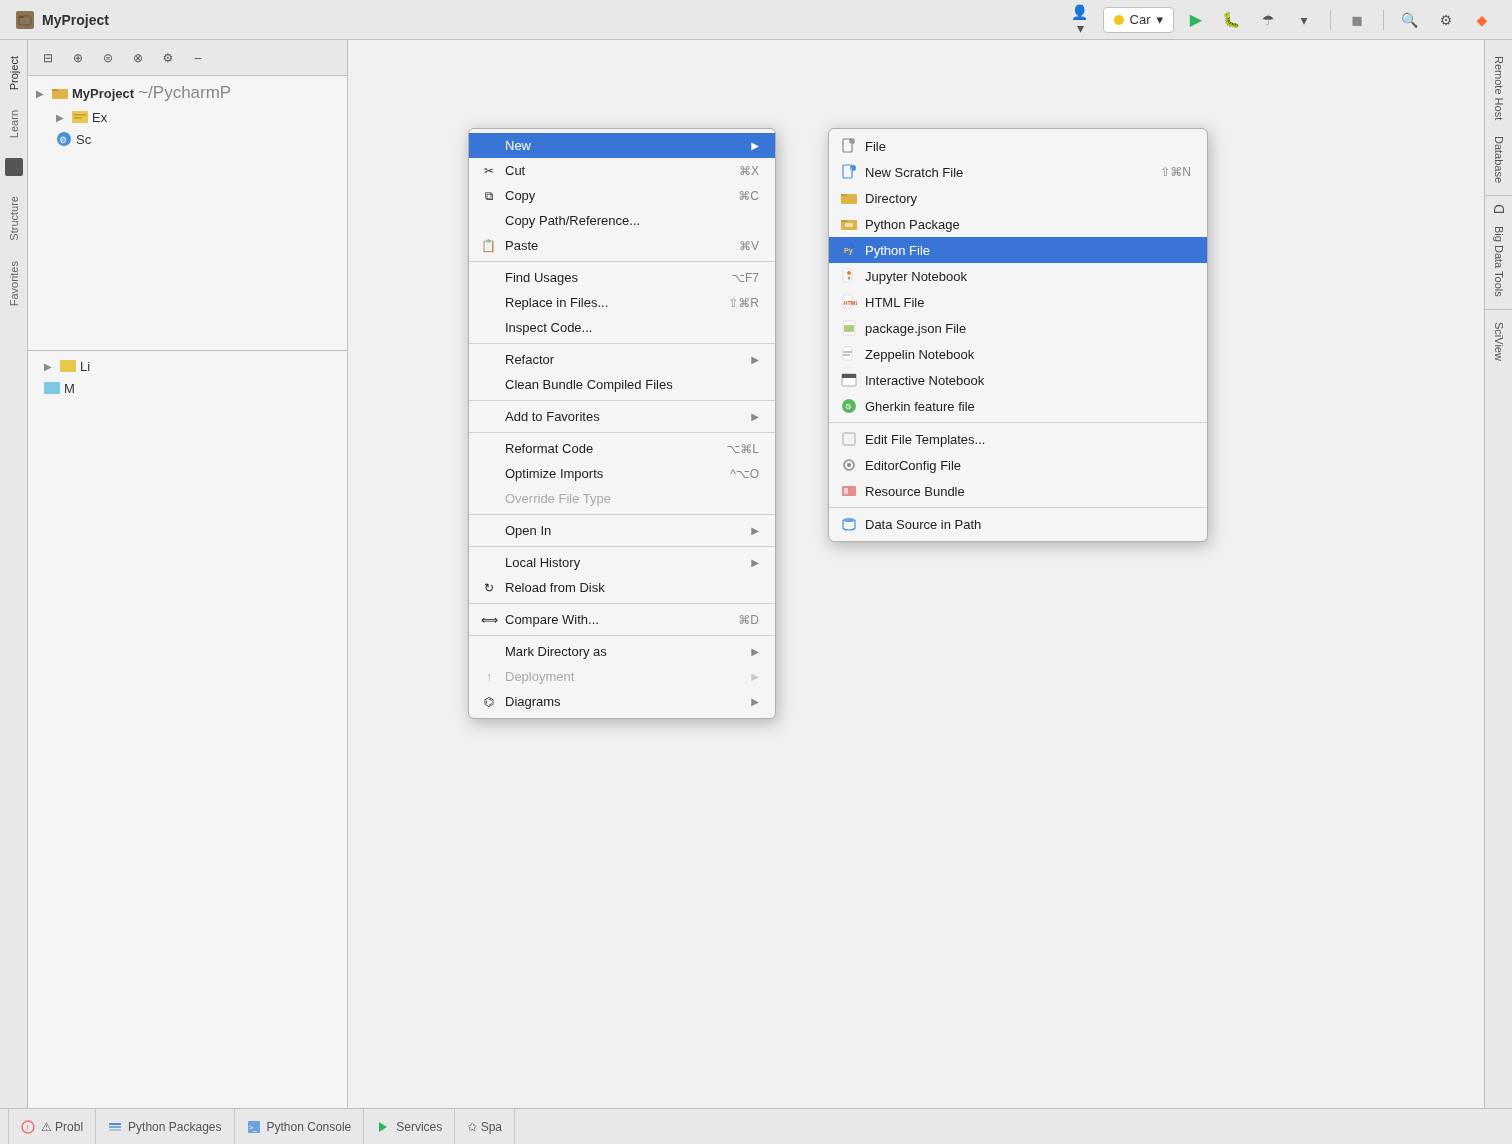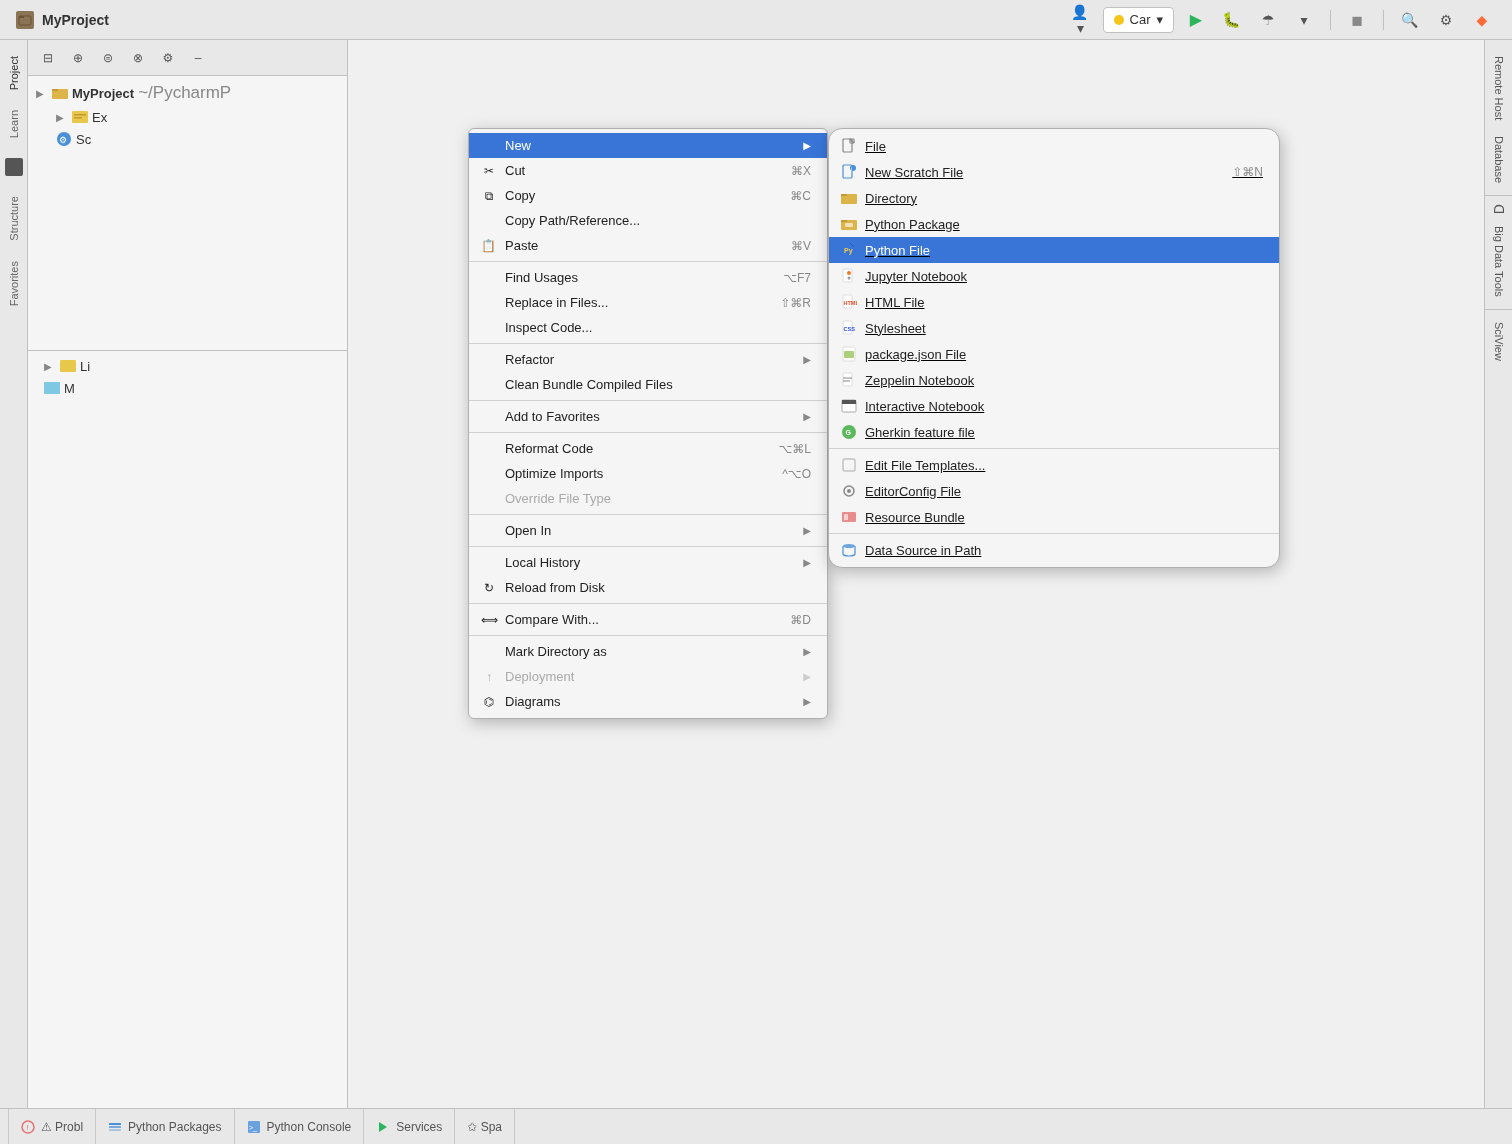--- a/index.html
+++ b/index.html
@@ -161,21 +161,21 @@
       flex: 1;
       background: #f0f0f0;
       position: relative;
     }
 
     
     .context-menu {
       position: absolute;
       top: 88px;
       left: 120px;
-      width: 360px;
+      width: 308px;
       background: #f5f5f5;
       border: 1px solid #b0b0b0;
       border-radius: 6px;
       box-shadow: 2px 4px 16px rgba(0,0,0,0.25);
       z-index: 100;
       padding: 4px 0;
     }
     .menu-item {
       display: flex;
       align-items: center;
@@ -211,28 +211,27 @@
       height: 1px;
       background: #d0d0d0;
       margin: 3px 0;
     }
 
     
     .sub-menu {
       position: absolute;
       top: 88px;
       left: 480px;
-      width: 452px;
+      width: 380px;
       background: #f5f5f5;
       border: 1px solid #b0b0b0;
-      border-radius: 14px;
+      border-radius: 6px;
       box-shadow: 2px 4px 16px rgba(0,0,0,0.25);
       z-index: 101;
       padding: 4px 0;
-      text-decoration: underline;
     }
     .sub-menu-item {
       display: flex;
       align-items: center;
       padding: 5px 16px 5px 12px;
       cursor: pointer;
       font-size: 13px;
       color: #222;
       gap: 8px;
       justify-content: space-between;
@@ -643,29 +642,20 @@
       <div class="sub-menu-item">
         <div class="sub-menu-item-left">
           <svg class="svg-icon" viewBox="0 0 16 16">
               <rect x="2" y="1" width="9" height="13" rx="1" fill="#fff" stroke="#ddd" stroke-width="1"></rect>
               <text x="2.5" y="11" font-size="5.5" fill="#e44d26" font-weight="bold">HTML</text>
             </svg>
           <span>HTML File</span>
         </div>
       </div>
 
-      <div class="sub-menu-item">
-        <div class="sub-menu-item-left">
-          <svg class="svg-icon" viewBox="0 0 16 16">
-              <rect x="2" y="1" width="9" height="13" rx="1" fill="#fff" stroke="#ddd" stroke-width="1"></rect>
-              <text x="2.5" y="11" font-size="5.5" fill="#264de4" font-weight="bold">CSS</text>
-            </svg>
-          <span>Stylesheet</span>
-        </div>
-      </div>
 
 
 
       <div class="sub-menu-item">
         <div class="sub-menu-item-left">
           <svg class="svg-icon" viewBox="0 0 16 16">
               <rect x="2" y="1" width="12" height="14" rx="1" fill="#fff" stroke="#ddd" stroke-width="1"></rect>
               <rect x="3" y="5" width="10" height="7" rx="1" fill="#89bb45" opacity="0.7"></rect>
             </svg>
           <span>package.json File</span>

